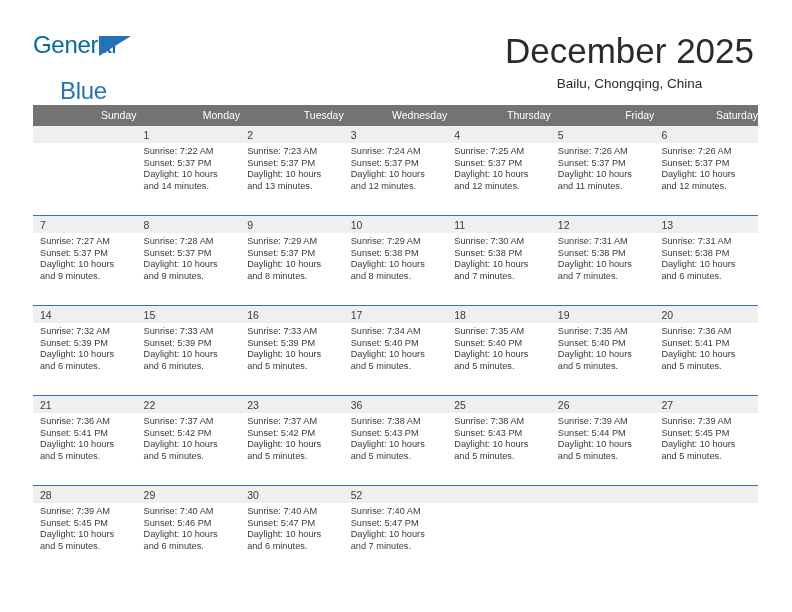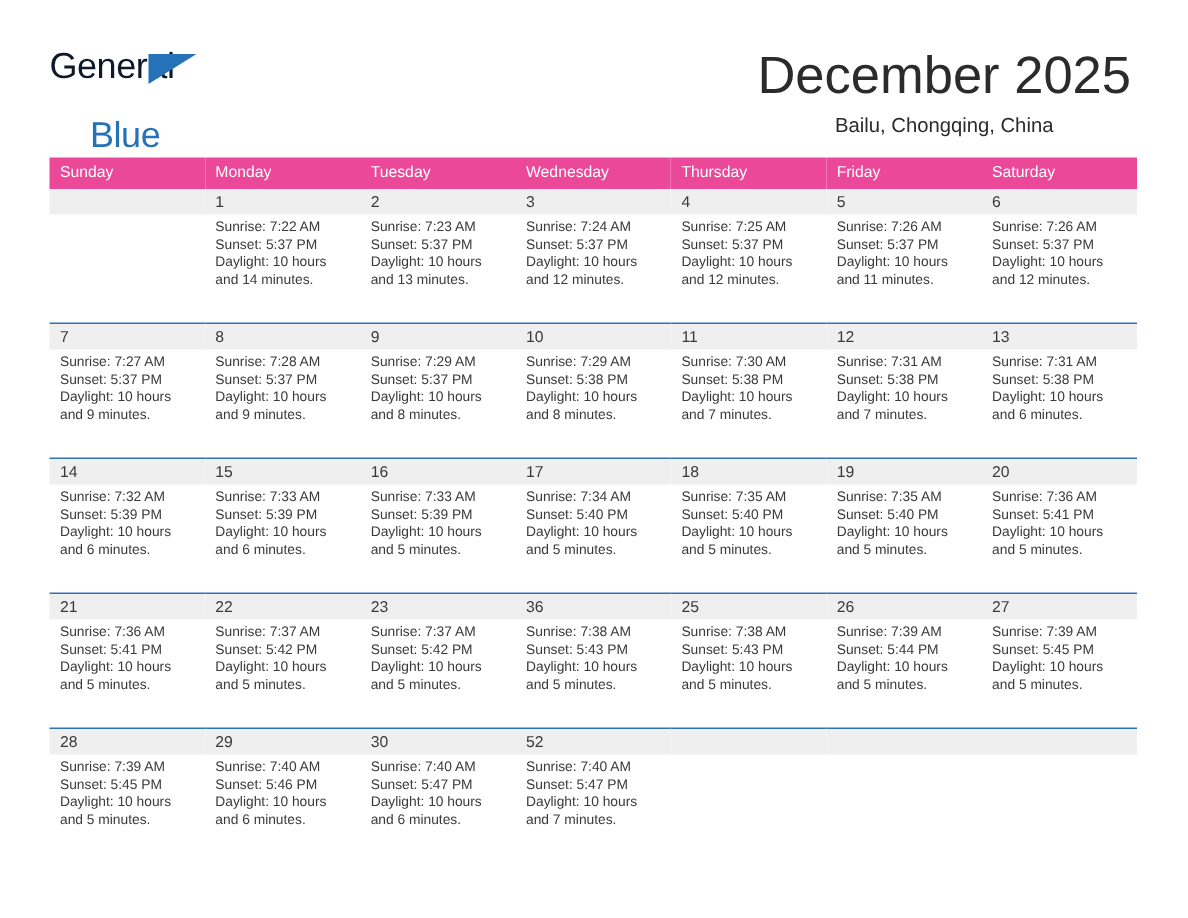--- a/index.html
+++ b/index.html
@@ -34,21 +34,21 @@
     top: 2px;
     width: 200px;
     height: 56px;
   }
   .logo-general {
     position: absolute;
     left: 0;
     top: 0;
     font-size: 24px;
     letter-spacing: -0.3px;
-    color: #0f172a;
+    color: #0369a1;
     font-family: "Liberation Sans", sans-serif;
     line-height: 26px;
   }
   .logo-triangle {
     position: absolute;
     left: 66px;
     top: 4px;
     width: 0;
     height: 0;
     border-left: 32px solid #2572b8;
@@ -91,25 +91,25 @@
   
   .calendar {
     position: absolute;
     left: 33px;
     top: 105px;
     width: 725px;
     border-collapse: collapse;
     table-layout: fixed;
   }
   .calendar th {
-    background: #ec4899;
+    background: #737373;
     color: #ffffff;
     font-size: 10.5px;
     font-weight: normal;
-    text-align: left;
+    text-align: right;
     padding: 4px 0 5px 7px;
     height: 20px;
     border: none;
   }
   .calendar td {
     vertical-align: top;
     padding: 0;
     border: none;
     width: 103.571px;
     border-top: 1px solid #3073b4;

